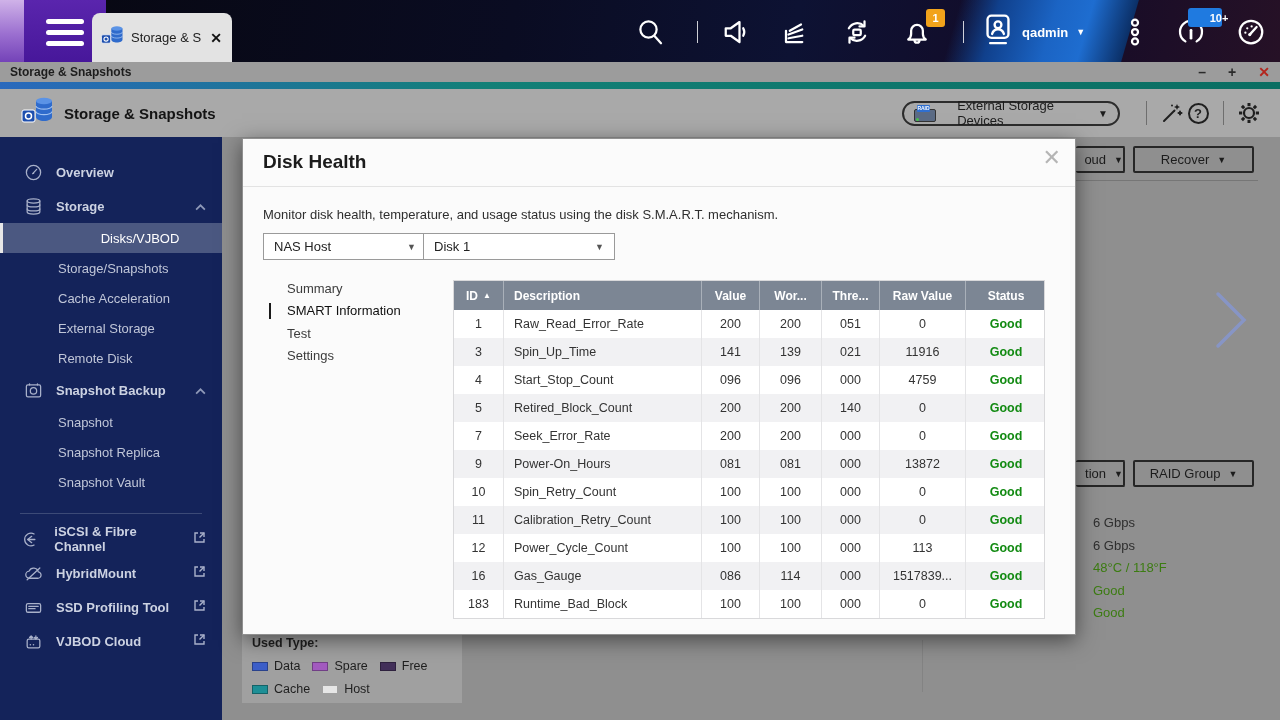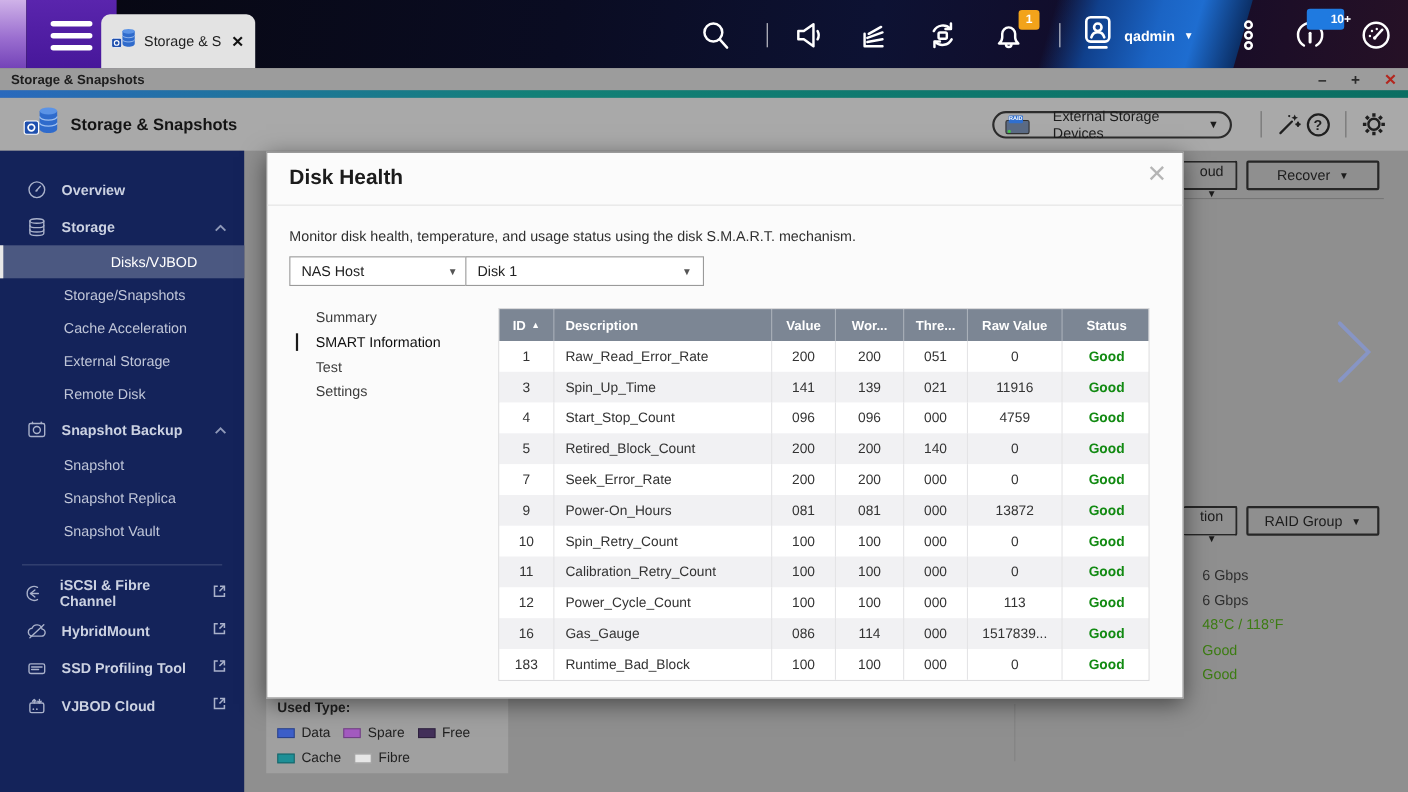--- a/index.html
+++ b/index.html
@@ -76,21 +76,21 @@
   .sb-item .chev { margin-left:auto; margin-right:16px; }
   .sb-item .chev svg { stroke:#8f99b8; fill:none; stroke-width:2; }
   .sb-item .extlink { margin-left:auto; margin-right:16px; }
   .sb-item .extlink svg { stroke:#a9b1ca; fill:none; stroke-width:1.4; }
   .sb-div { height:1px; background:#3c4a77; margin:16px 20px 8px 20px; }
 
   
   .bg-btn { position:absolute; height:27px; border:2px solid #262626; border-radius:2px; color:#1c1c1c;
     font-size:13px; display:flex; align-items:center; justify-content:center; gap:8px; cursor:pointer; }
   .bg-btn .caret { font-size:9px; }
-  .bg-btn.partial { border-left:none; justify-content:flex-start; padding-left:4px;flex-direction:column; }
+  .bg-btn.partial { border-left:none; justify-content:flex-end; padding-left:4px; }
   .bg-hline { position:absolute; left:1076px; top:180px; width:182px; height:1px; background:#767676; }
   .bg-chevron { position:absolute; left:1208px; top:288px; cursor:pointer; }
   .bg-chevron svg { stroke:#8795c5; fill:none; stroke-width:3.5; stroke-linecap:round; }
   .bg-info { position:absolute; left:1093px; top:512px; font-size:13px; line-height:22.5px; }
   .bg-info div:nth-child(-n+2) { color:#2e2e2e; }
   .bg-info div:nth-child(n+3) { color:#3c7c12; }
   .legend-panel { position:absolute; left:242px; top:632px; width:220px; height:71px; background:#a0a0a0;
     padding:4px 10px; }
   .legend-title { font-size:12.5px; font-weight:bold; color:#1f1f1f; }
   .legend-row { display:flex; align-items:center; margin-top:9px; }
@@ -102,21 +102,21 @@
   .modal { position:absolute; left:242px; top:138px; width:834px; height:497px; background:#fbfbfb;
     border:1px solid #909090; box-shadow:0 5px 20px rgba(0,0,0,.5); }
   .modal-title { position:absolute; left:20px; top:12px; font-size:19px; font-weight:bold; color:#1c1c1c; }
   .modal-close { position:absolute; right:14px; top:6px; font-size:22px; color:#b5b5b5; cursor:pointer; }
   .modal-divider { position:absolute; left:0; top:47px; width:100%; height:1px; background:#e3e3e3; }
   .modal-desc { position:absolute; left:20px; top:68px; font-size:13px; color:#2f2f2f; }
   .select { position:absolute; top:94px; height:27px; background:#fff; border:1px solid #9a9a9a;
     display:flex; align-items:center; padding:0 10px; font-size:13px; color:#222; cursor:pointer; }
   .select .caret { margin-left:auto; font-size:9px; color:#555; }
   .sel-host { left:20px; width:164px; }
-  .sel-disk { left:180px; width:217px; }
+  .sel-disk { left:180px; width:192px; }
   .dlg-tabs { position:absolute; left:40px; top:138px; font-size:13px; color:#3c3c3c; }
   .dlg-tab { height:22.5px; display:flex; align-items:center; cursor:pointer; position:relative; padding-left:4px; }
   .dlg-tab.active { color:#0f0f0f; }
   .dlg-tab.active::before { content:""; position:absolute; left:-14px; top:3px; width:2px; height:16px; background:#1a1a1a; }
 
   
   .smart-table { position:absolute; left:210px; top:141px; width:592px; border:1px solid #d9d9db; }
   .trow { display:grid; grid-template-columns:50px 198px 58px 62px 58px 86px 80px; }
   .trow.head { background:#7c8694; height:29px; }
   .trow.head .cell { color:#fff; font-weight:bold; font-size:12px; border-right:1px solid rgba(255,255,255,.35); }
@@ -466,21 +466,21 @@
             <span>Free</span>
           </span>
         </div>
         <div class="legend-row">
           <span class="legend-item">
             <span class="legend-swatch" style="background: rgb(29, 143, 150);"></span>
             <span>Cache</span>
           </span>
           <span class="legend-item">
             <span class="legend-swatch" style="background: rgb(230, 230, 230);"></span>
-            <span>Fibre</span>
+            <span>Host</span>
           </span>
         </div>
       </div>
   </div>
 
   <div class="modal">
     <div class="modal-title">Disk Health</div>
     <div class="modal-close">✕</div>
     <div class="modal-divider"></div>
     <div class="modal-desc">Monitor disk health, temperature, and usage status using the disk S.M.A.R.T. mechanism.</div>

